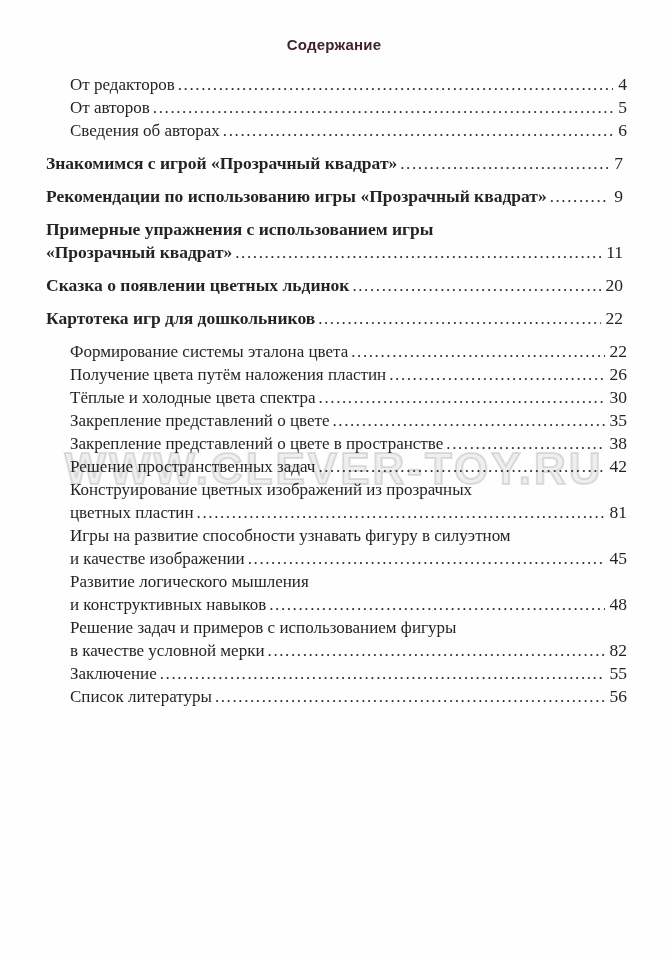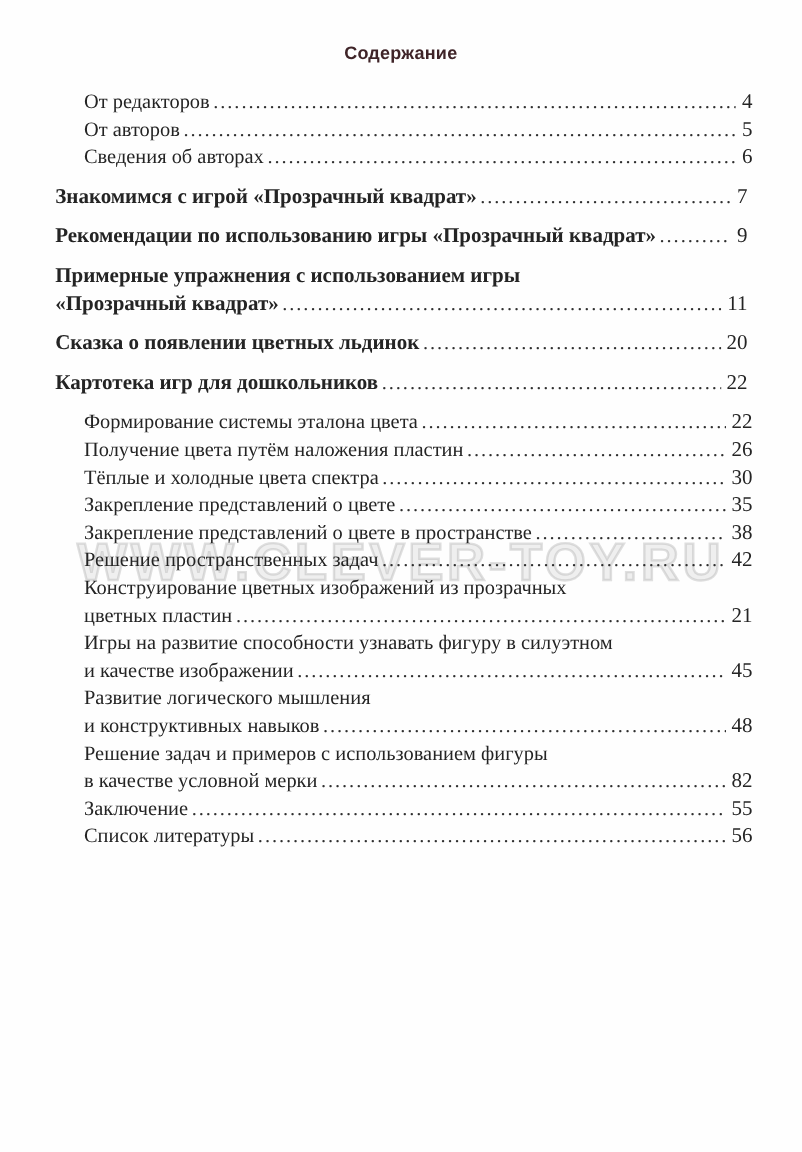--- a/index.html
+++ b/index.html
@@ -180,21 +180,21 @@
           <span class="label">Решение пространственных задач</span>
           <span class="dots"></span>
           <span class="num">42</span>
         </div>
       </div>
       <div class="entry sub">
         <div class="line1">Конструирование цветных изображений из прозрачных</div>
         <div class="row">
           <span class="label">цветных пластин</span>
           <span class="dots"></span>
-          <span class="num">21</span>
+          <span class="num">81</span>
         </div>
       </div>
       <div class="entry sub">
         <div class="line1">Игры на развитие способности узнавать фигуру в силуэтном</div>
         <div class="row">
           <span class="label">и качестве изображении</span>
           <span class="dots"></span>
           <span class="num">45</span>
         </div>
       </div>

